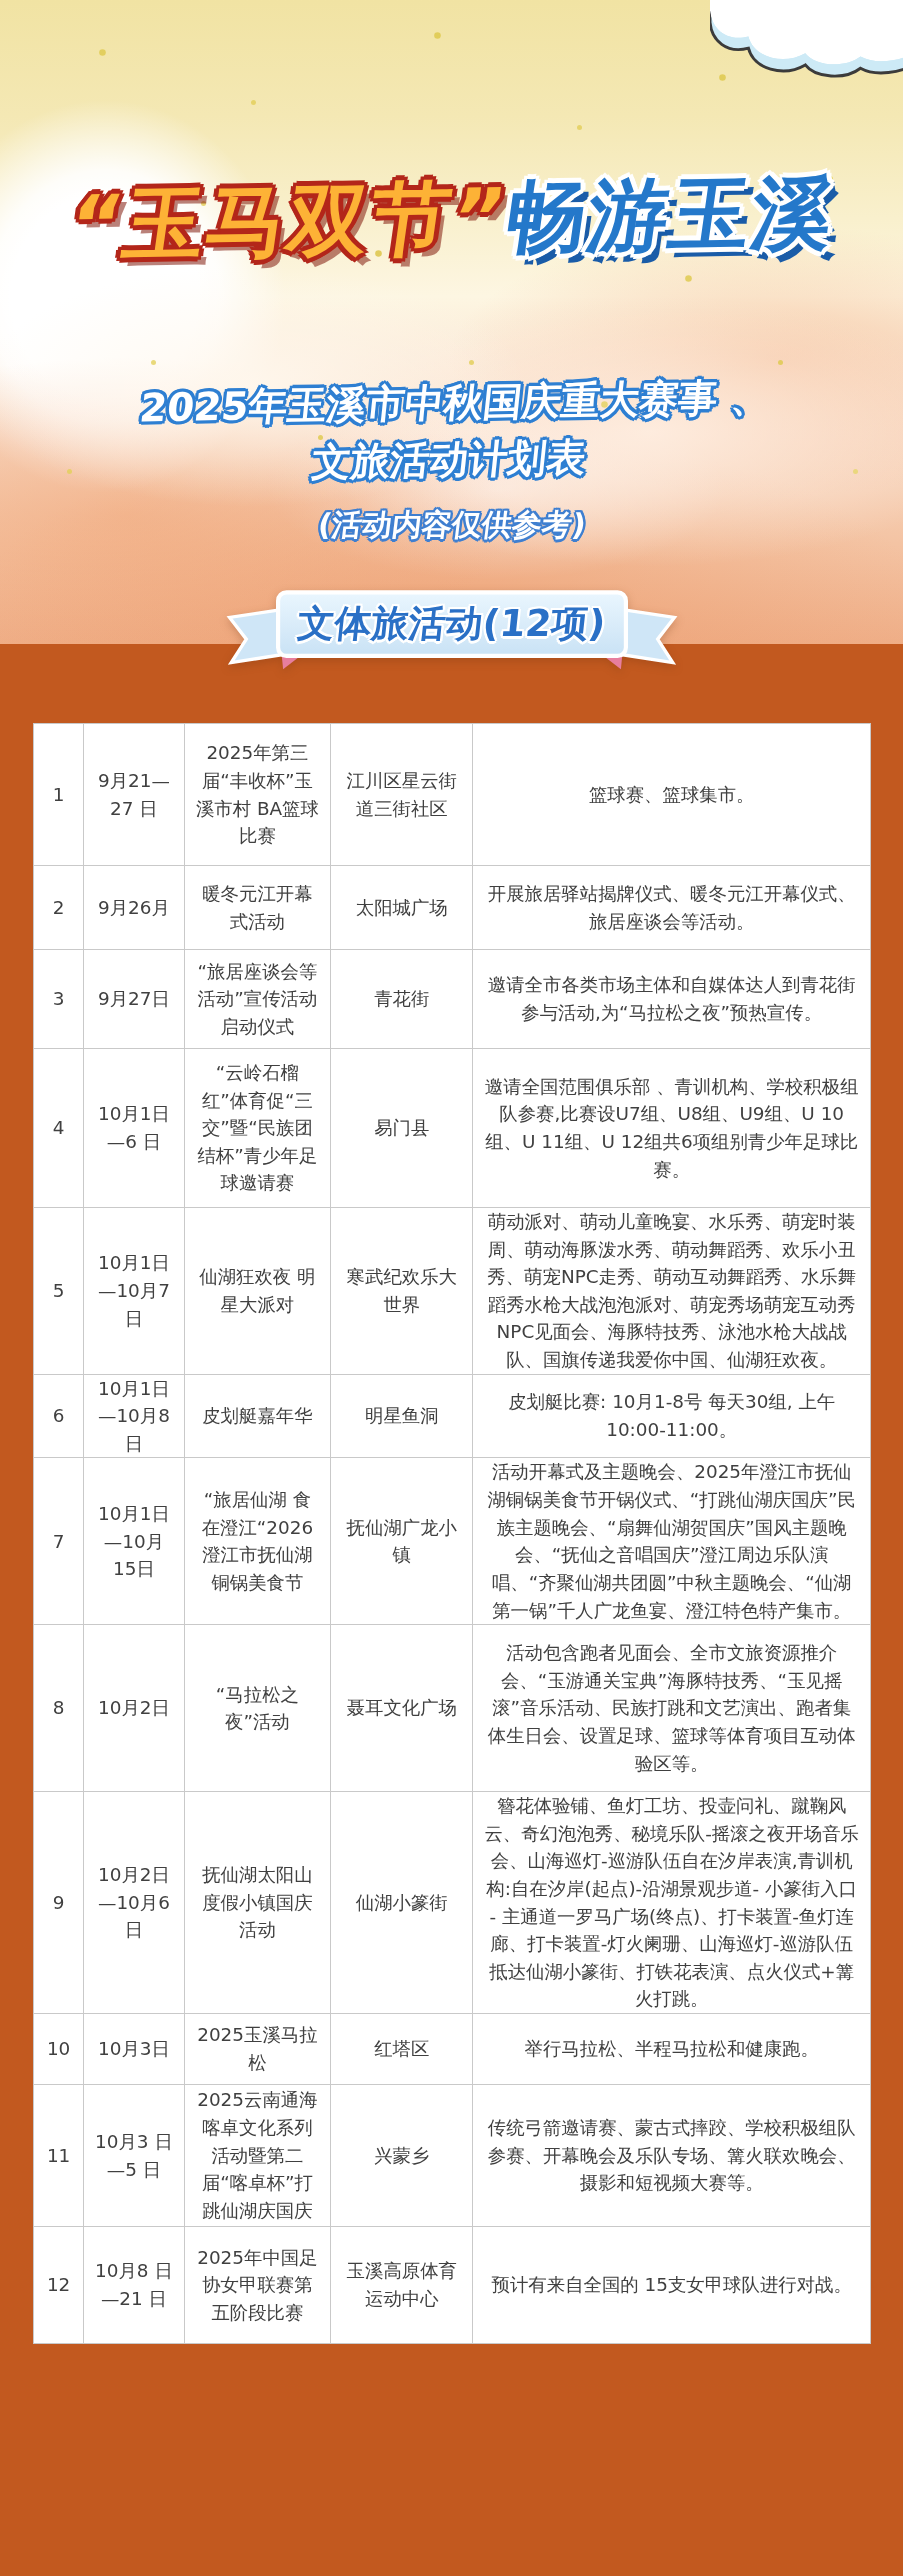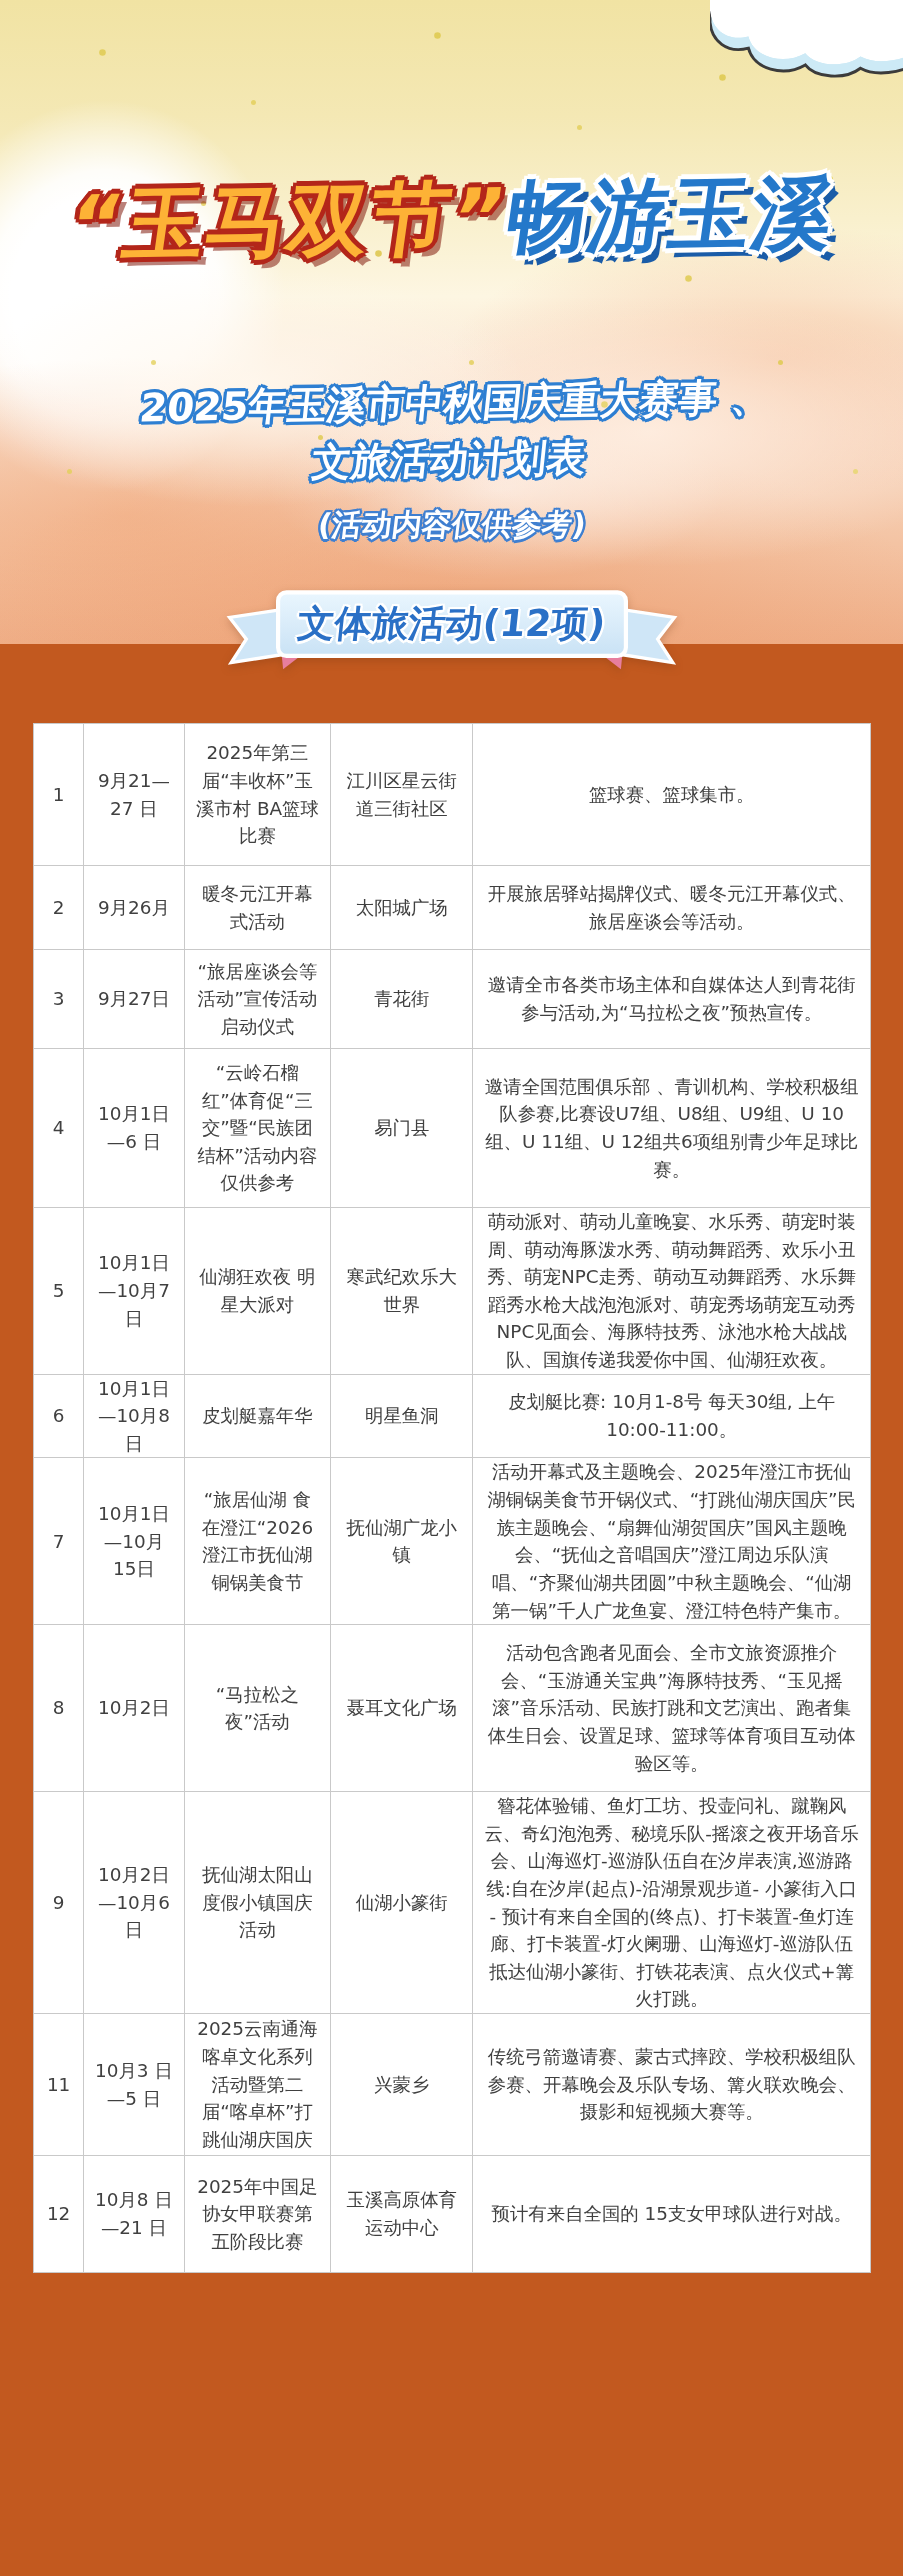--- a/index.html
+++ b/index.html
@@ -181,21 +181,21 @@
         <tr class="r3">
           <td class="td-no">3</td>
           <td class="td-date">9月27日</td>
           <td class="td-name">“旅居座谈会等活动”宣传活动启动仪式</td>
           <td class="td-venue">青花街</td>
           <td class="td-desc">邀请全市各类市场主体和自媒体达人到青花街参与活动,为“马拉松之夜”预热宣传。</td>
         </tr>
         <tr class="r4">
           <td class="td-no">4</td>
           <td class="td-date">10月1日—6 日</td>
-          <td class="td-name">“云岭石榴红”体育促“三交”暨“民族团结杯”活动内容仅供参考</td>
+          <td class="td-name">“云岭石榴红”体育促“三交”暨“民族团结杯”青少年足球邀请赛</td>
           <td class="td-venue">易门县</td>
           <td class="td-desc">邀请全国范围俱乐部 、青训机构、学校积极组队参赛,比赛设U7组、U8组、U9组、U 10组、U 11组、U 12组共6项组别青少年足球比赛。</td>
         </tr>
         <tr class="r5">
           <td class="td-no">5</td>
           <td class="td-date">10月1日—10月7日</td>
           <td class="td-name">仙湖狂欢夜 明星大派对</td>
           <td class="td-venue">寒武纪欢乐大世界</td>
           <td class="td-desc">萌动派对、萌动儿童晚宴、水乐秀、萌宠时装周、萌动海豚泼水秀、萌动舞蹈秀、欢乐小丑秀、萌宠NPC走秀、萌动互动舞蹈秀、水乐舞蹈秀水枪大战泡泡派对、萌宠秀场萌宠互动秀NPC见面会、海豚特技秀、泳池水枪大战战队、国旗传递我爱你中国、仙湖狂欢夜。</td>
         </tr>
@@ -218,21 +218,28 @@
           <td class="td-date">10月2日</td>
           <td class="td-name">“马拉松之夜”活动</td>
           <td class="td-venue">聂耳文化广场</td>
           <td class="td-desc">活动包含跑者见面会、全市文旅资源推介会、“玉游通关宝典”海豚特技秀、“玉见摇滚”音乐活动、民族打跳和文艺演出、跑者集体生日会、设置足球、篮球等体育项目互动体验区等。</td>
         </tr>
         <tr class="r9">
           <td class="td-no">9</td>
           <td class="td-date">10月2日—10月6日</td>
           <td class="td-name">抚仙湖太阳山度假小镇国庆活动</td>
           <td class="td-venue">仙湖小篆街</td>
-          <td class="td-desc">簪花体验铺、鱼灯工坊、投壶问礼、蹴鞠风云、奇幻泡泡秀、秘境乐队-摇滚之夜开场音乐会、山海巡灯-巡游队伍自在汐岸表演,巡游路线:自在汐岸(起点)-沿湖景观步道- 小篆街入口 - 预计有来自全国的(终点)、打卡装置-鱼灯连廊、打卡装置-灯火阑珊、山海巡灯-巡游队伍抵达仙湖小篆街、打铁花表演、点火仪式+篝火打跳。</td>
+          <td class="td-desc">簪花体验铺、鱼灯工坊、投壶问礼、蹴鞠风云、奇幻泡泡秀、秘境乐队-摇滚之夜开场音乐会、山海巡灯-巡游队伍自在汐岸表演,青训机构:自在汐岸(起点)-沿湖景观步道- 小篆街入口 - 主通道一罗马广场(终点)、打卡装置-鱼灯连廊、打卡装置-灯火阑珊、山海巡灯-巡游队伍抵达仙湖小篆街、打铁花表演、点火仪式+篝火打跳。</td>
+        </tr>
+        <tr class="r10">
+          <td class="td-no">10</td>
+          <td class="td-date">10月3日</td>
+          <td class="td-name">2025玉溪马拉松</td>
+          <td class="td-venue">红塔区</td>
+          <td class="td-desc">举行马拉松、半程马拉松和健康跑。</td>
         </tr>
         <tr class="r11">
           <td class="td-no">11</td>
           <td class="td-date">10月3 日—5 日</td>
           <td class="td-name">2025云南通海喀卓文化系列活动暨第二届“喀卓杯”打跳仙湖庆国庆</td>
           <td class="td-venue">兴蒙乡</td>
           <td class="td-desc">传统弓箭邀请赛、蒙古式摔跤、学校积极组队参赛、开幕晚会及乐队专场、篝火联欢晚会、摄影和短视频大赛等。</td>
         </tr>
         <tr class="r12">
           <td class="td-no">12</td>

